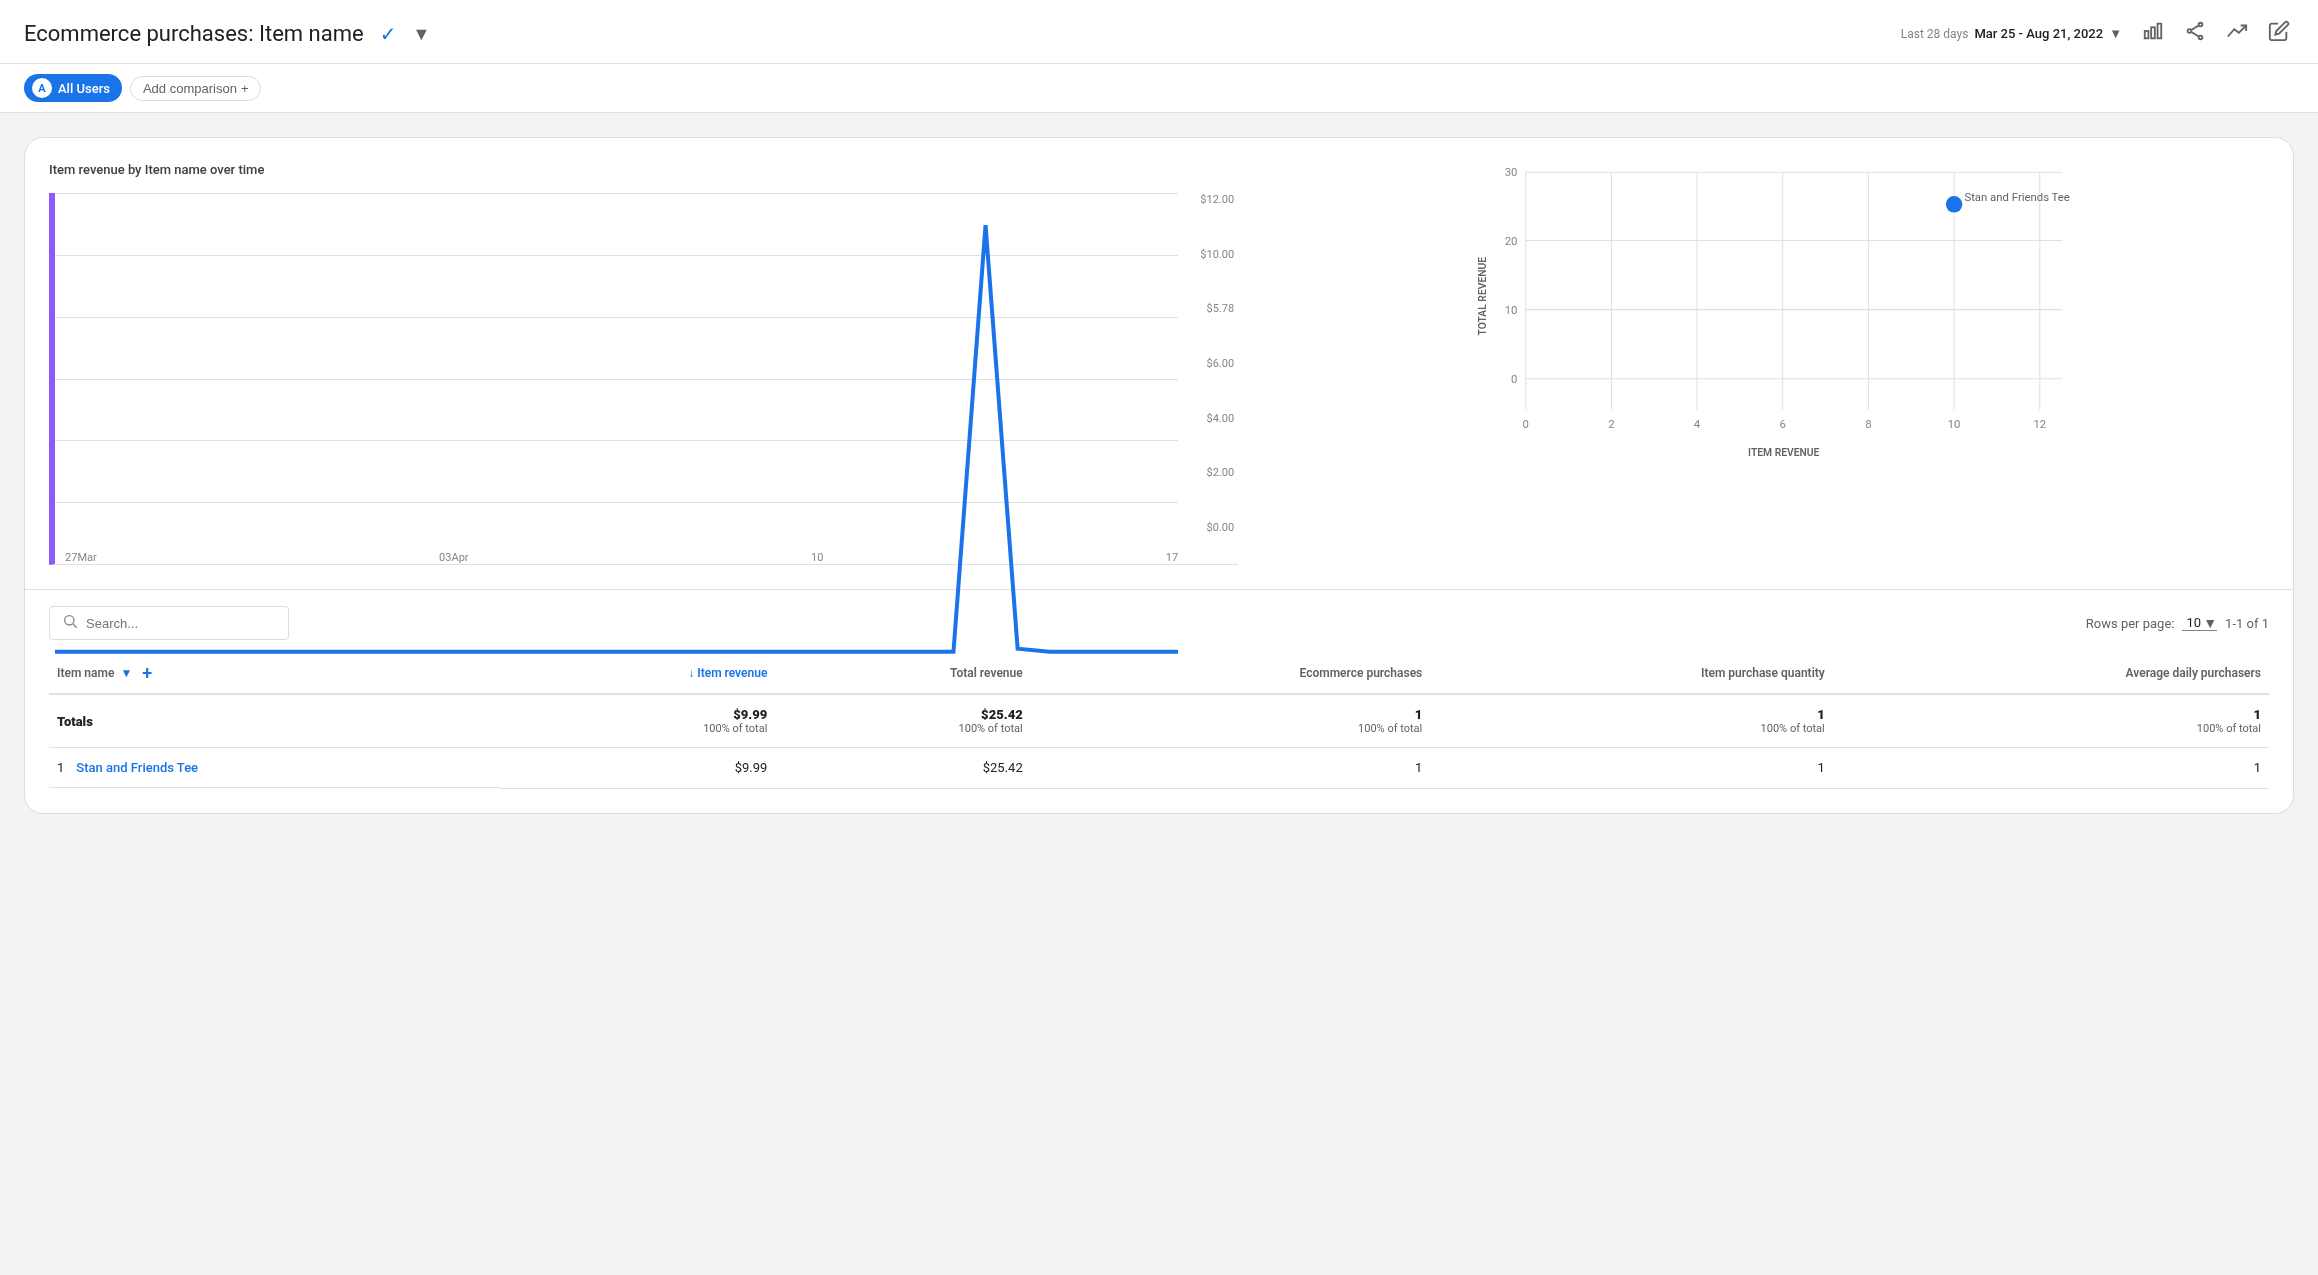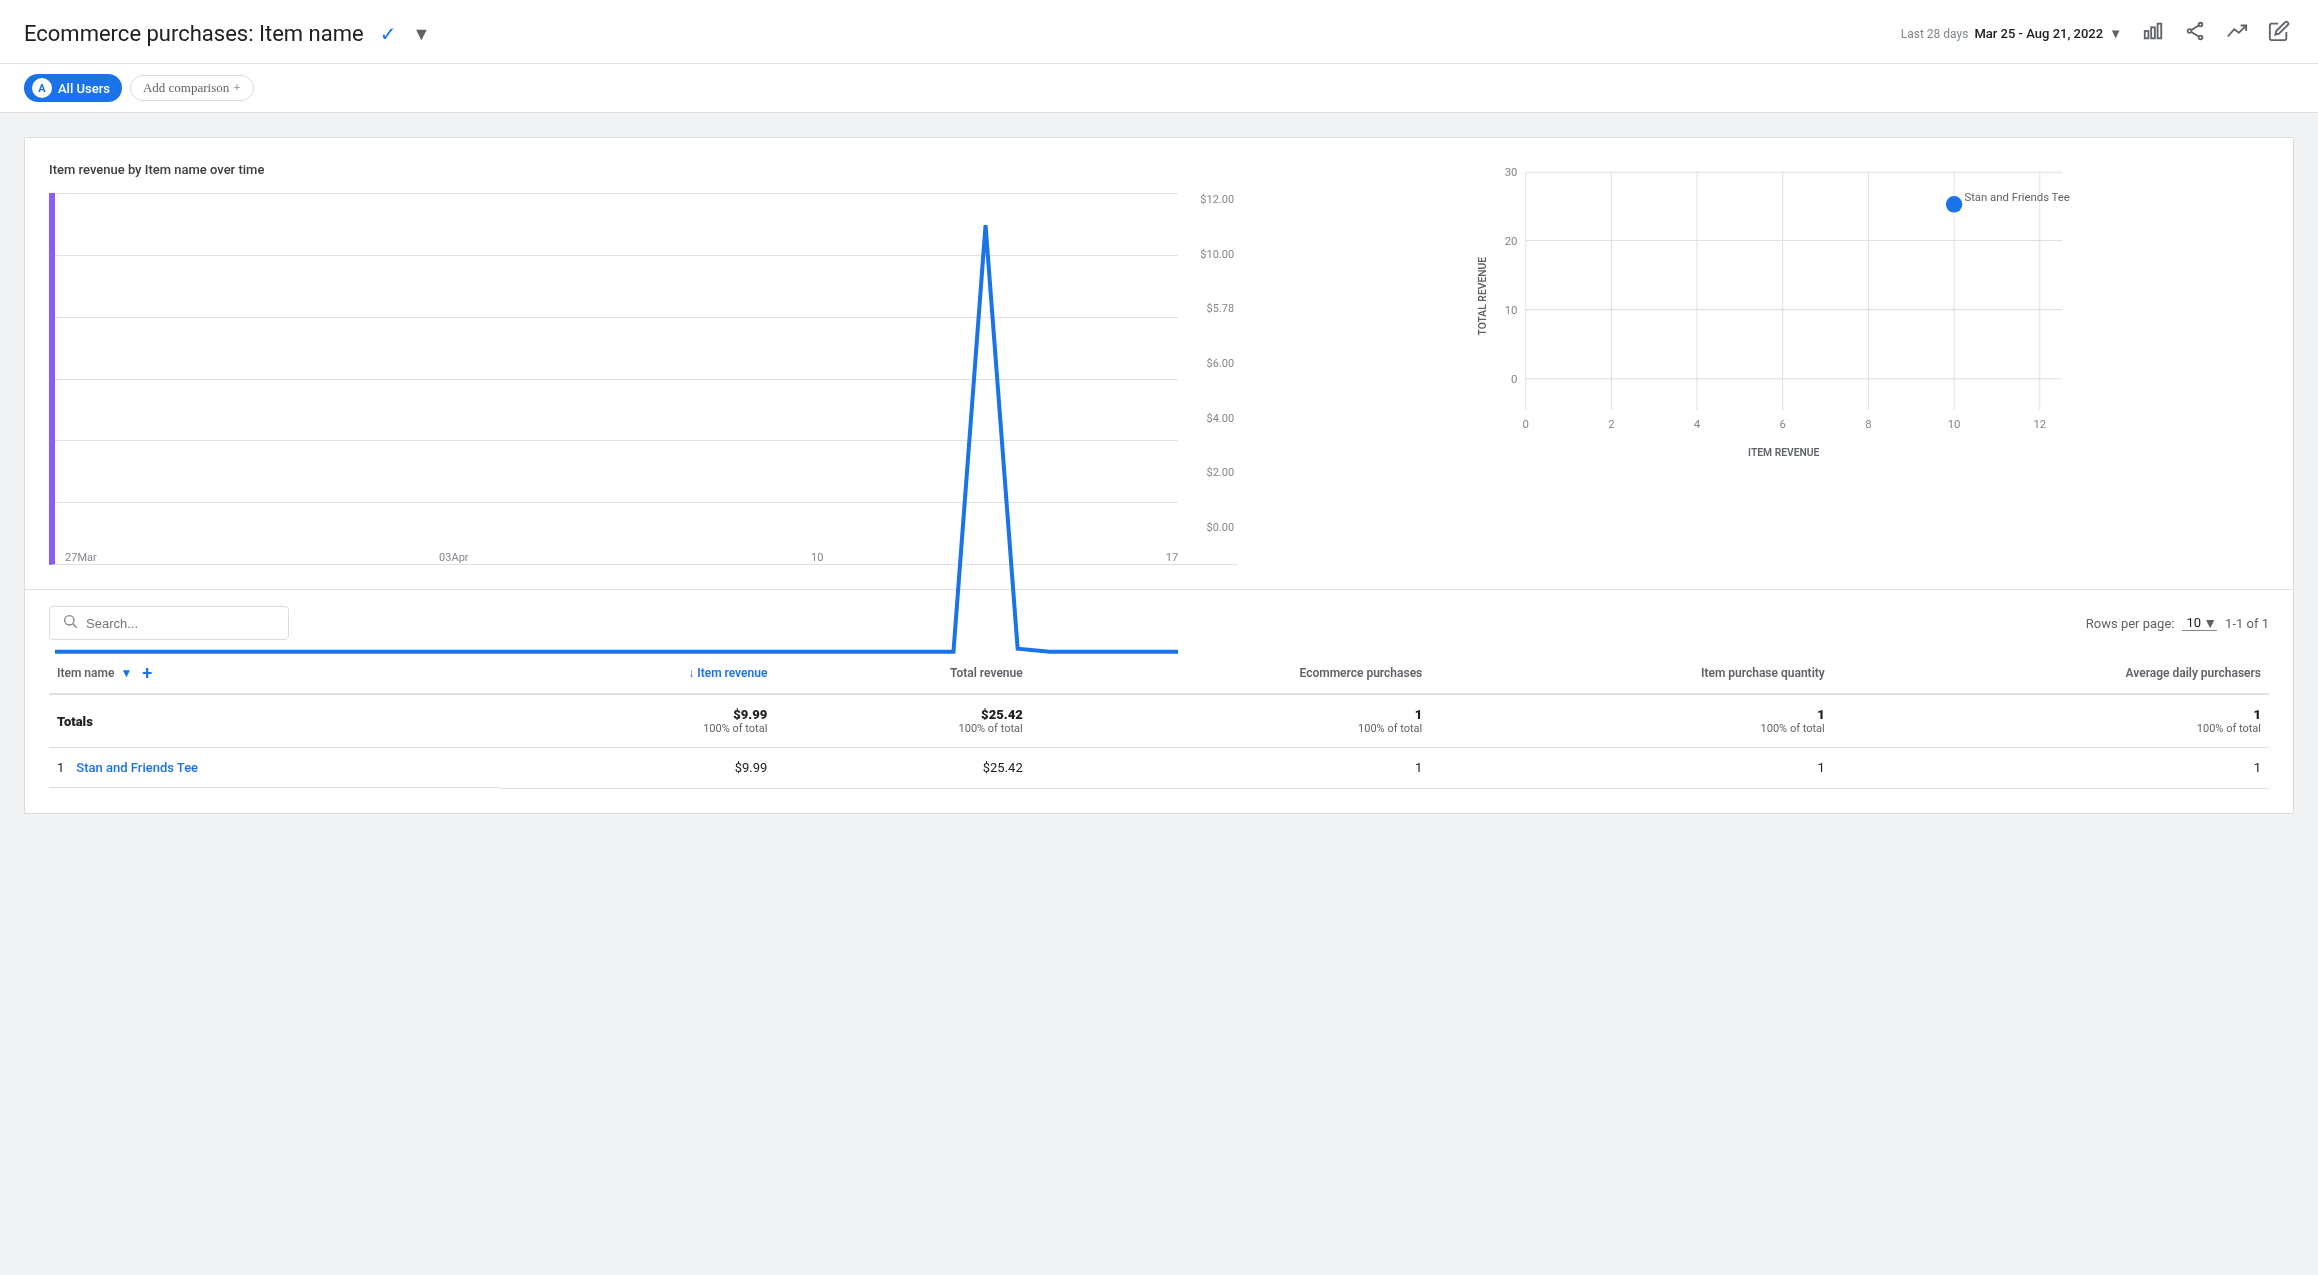--- a/index.html
+++ b/index.html
@@ -106,28 +106,27 @@
       display: flex;
       align-items: center;
       gap: 4px;
       border: 1px solid #dadce0;
       border-radius: 16px;
       padding: 4px 12px;
       font-size: 13px;
       color: #5f6368;
       background: #fff;
       cursor: pointer;
-      font-family: Liberation Serif, serif;
     }
     .main-content {
       padding: 24px;
     }
     .card {
       background: #fff;
-      border-radius: 1px;
+      border-radius: 19px;
       border: 1px solid #dadce0;
       padding: 24px;
     }
     .charts-section {
       display: flex;
       gap: 40px;
       margin-bottom: 24px;
     }
     .chart-left {
       flex: 1.2;

